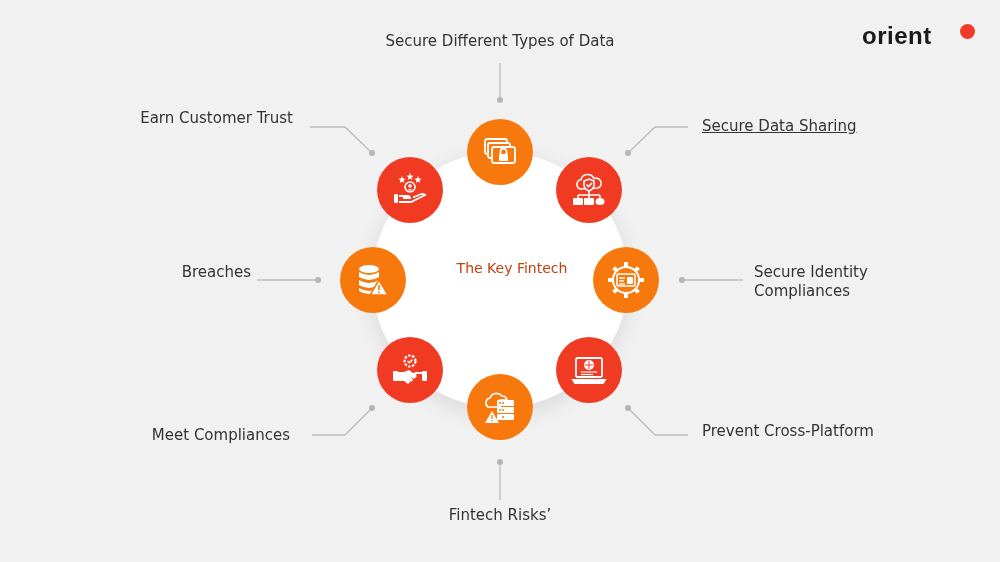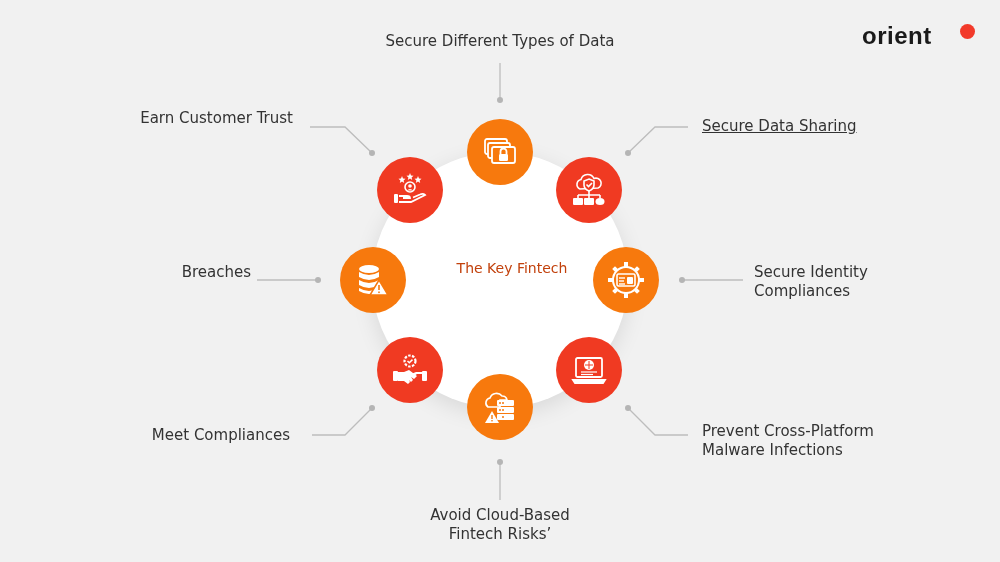--- a/index.html
+++ b/index.html
@@ -227,25 +227,23 @@
   <div>Secure Data Sharing</div>
 </div>
 
 <div class="label" style="left:754px; top:263px;">
   <div>Secure Identity</div>
   <div>Compliances</div>
 </div>
 
 <div class="label" style="left:702px; top:422px;">
   <div>Prevent Cross-Platform</div>
-  <div>Malware Infections</div>
 </div>
 
 <div class="label center" style="left:380px; top:506px; width:240px;">
-  <div>Avoid Cloud-Based</div>
   <div>Fintech Risks’</div>
 </div>
 
 <div class="label right" style="left:92px; top:426px; width:198px;">
   <div>Meet Compliances</div>
 </div>
 
 <div class="label right" style="left:100px; top:263px; width:151px;">
   <div>Breaches</div>
 </div>

